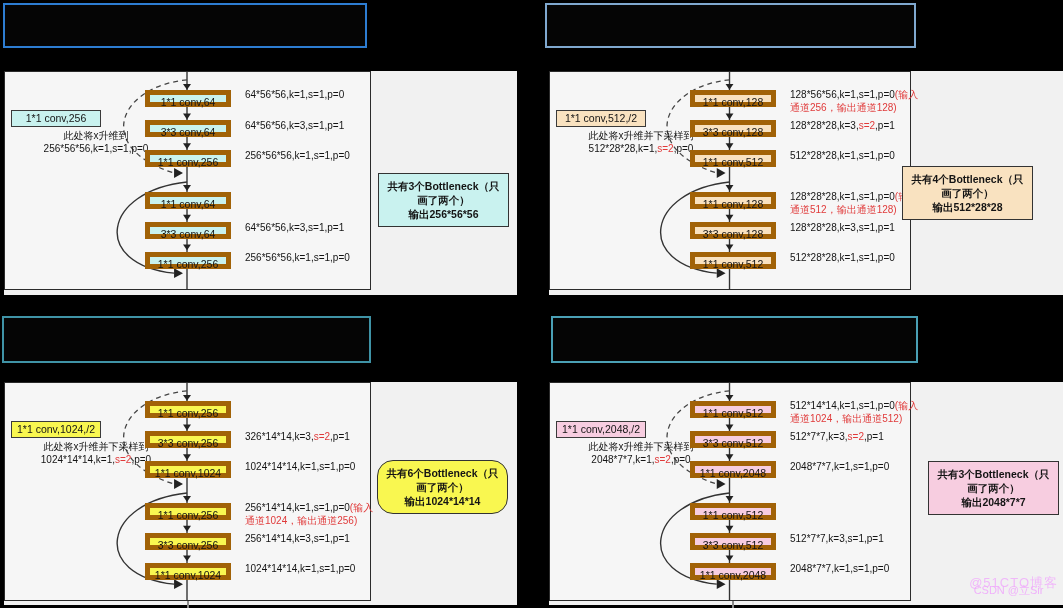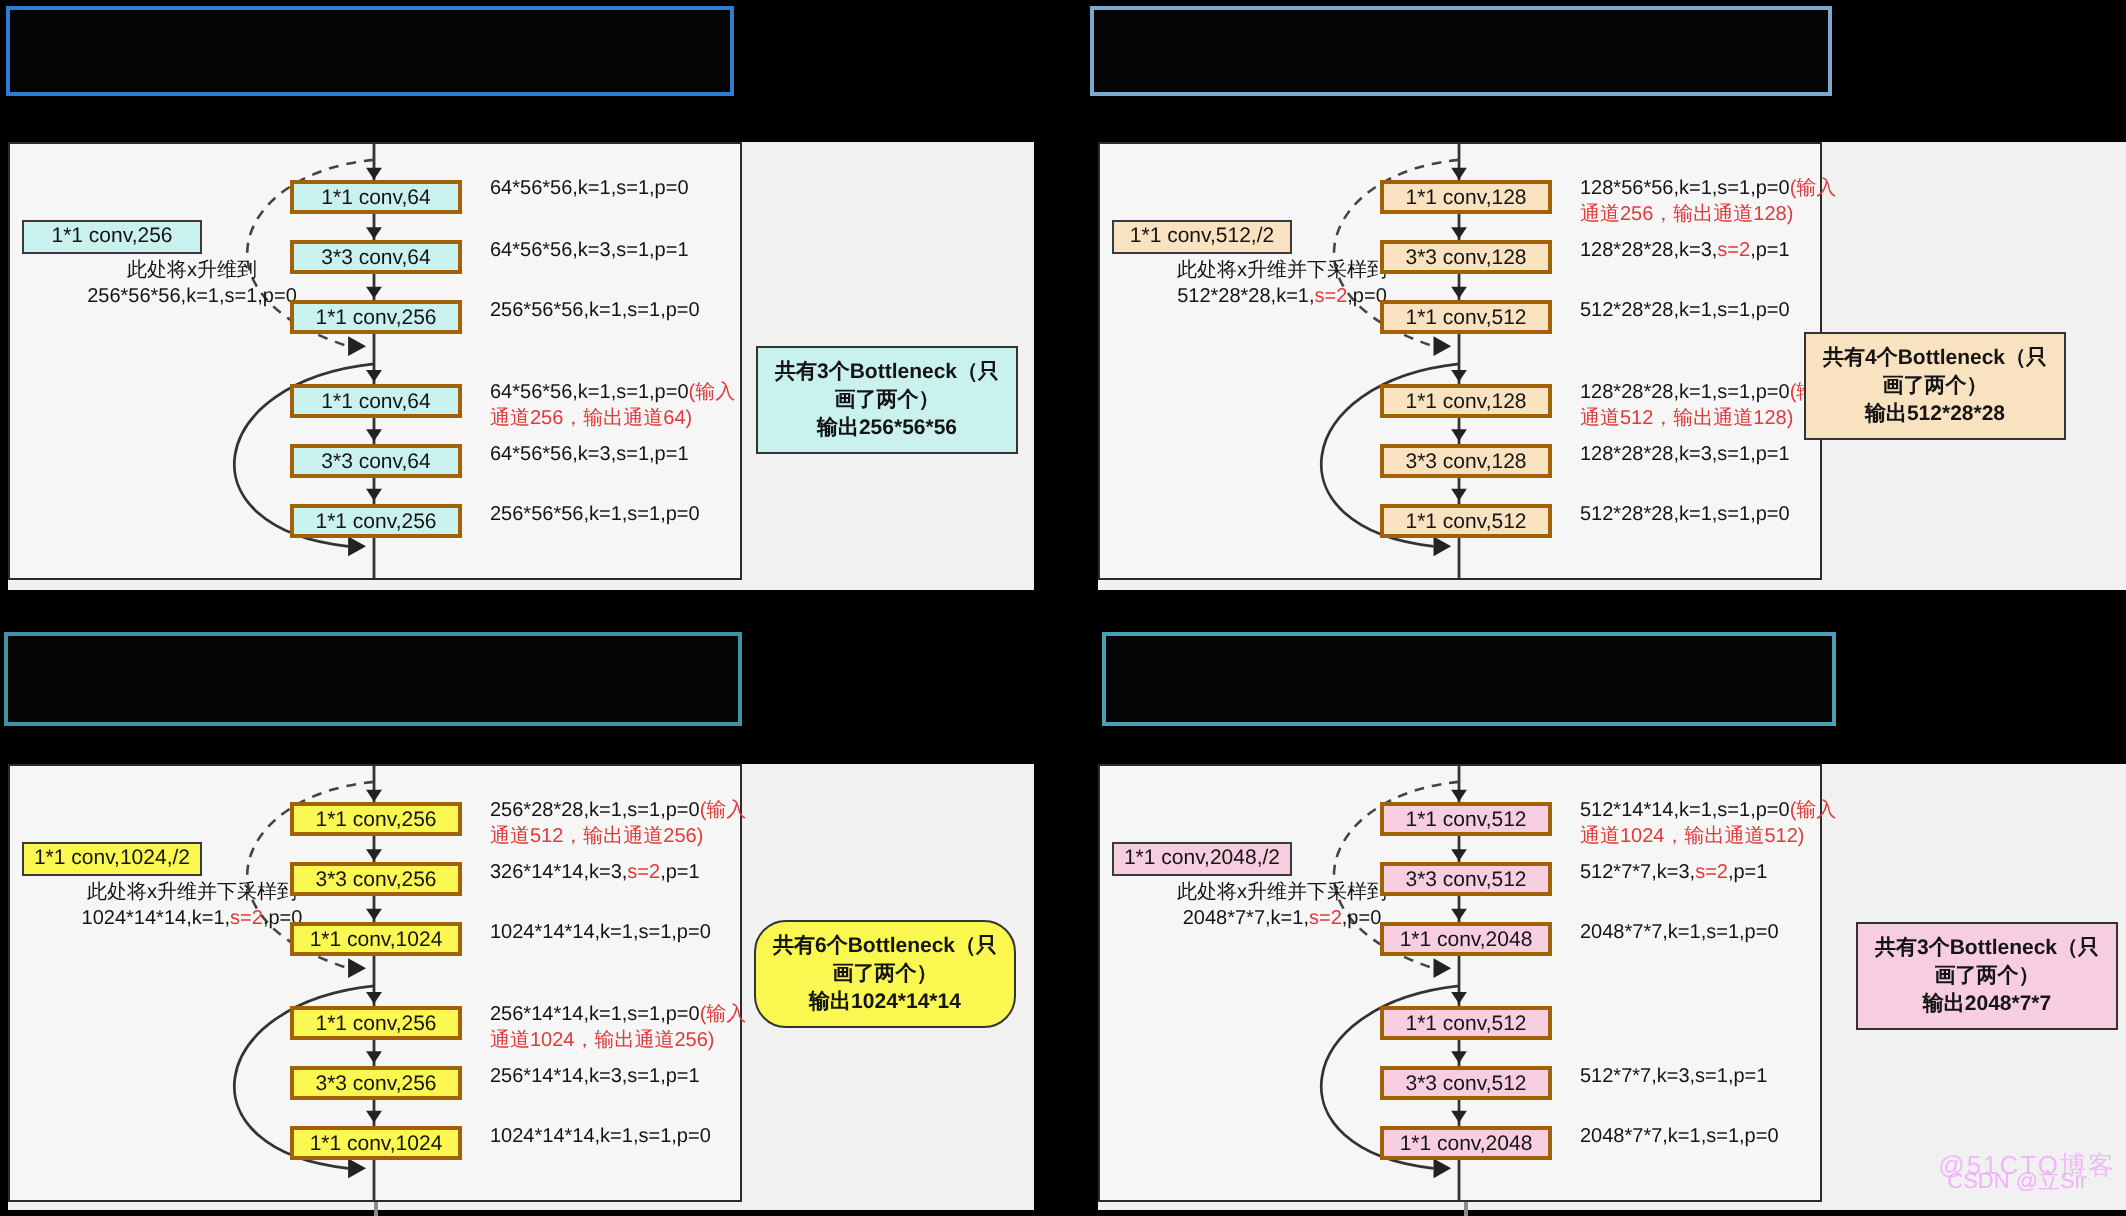--- a/index.html
+++ b/index.html
@@ -33,21 +33,21 @@
   .bottom .panel{ top:78px; height:219px; }
 
   .flow { position:absolute; left:0; top:0; width:100%; height:100%; }
   .mainline { stroke:#333; stroke-width:1.4; fill:none; }
   .dashedarc { stroke:#444; stroke-width:1.3; fill:none; stroke-dasharray:5 4; }
   .solidarc  { stroke:#333; stroke-width:1.4; fill:none; }
   .tri { fill:#222; stroke:none; }
 
   .cbox {
     position:absolute; left:140px; width:86px; height:17px;
-    background:var(--accent,#c9f2ef); border:2px solid #a16207;
+    background:var(--accent,#c9f2ef); border:5px solid #a16207;
     font-size:10.5px; line-height:15px; text-align:center; white-space:nowrap;
   }
   .r0{top:18px}.r1{top:48px}.r2{top:78px}.r3{top:120px}.r4{top:150px}.r5{top:180px}
 
   .sidebox {
     position:absolute; left:6px; top:38px; width:90px; height:17px;
     background:var(--accent,#c9f2ef); border:1px solid #3a3a3a;
     font-size:10.5px; line-height:15px; text-align:center; white-space:nowrap;
   }
   .note { position:absolute; left:0; top:57px; width:182px; text-align:center;
@@ -103,21 +103,20 @@
       </div>
       <div class="cbox r0">1*1 conv,64</div>
       <div class="cbox r1">3*3 conv,64</div>
       <div class="cbox r2">1*1 conv,256</div>
       <div class="cbox r3">1*1 conv,64</div>
       <div class="cbox r4">3*3 conv,64</div>
       <div class="cbox r5">1*1 conv,256</div>
       <div class="ann a0"><span>64*56*56,k=1,s=1,p=0</span><span class="red"></span><span></span></div>
       <div class="ann a1"><span>64*56*56,k=3,s=1,p=1</span><span class="red"></span><span></span></div>
       <div class="ann a2"><span>256*56*56,k=1,s=1,p=0</span><span class="red"></span><span></span></div>
-      <div class="ann a3"><span>64*56*56,k=1,s=1,p=0</span><span class="red">(输入通道256，输出通道64)</span><span></span></div>
       <div class="ann a4"><span>64*56*56,k=3,s=1,p=1</span><span class="red"></span><span></span></div>
       <div class="ann a5"><span>256*56*56,k=1,s=1,p=0</span><span class="red"></span><span></span></div>
     </div>
     <div class="summary">
       <div>共有3个Bottleneck（只</div>
       <div>画了两个）</div>
       <div>输出256*56*56</div>
     </div>
 
   </div>
@@ -184,21 +183,20 @@
       <div class="note">
         <div>此处将x升维并下采样到</div>
         <div><span>1024*14*14,k=1,</span><span class="red">s=2</span><span>,p=0</span></div>
       </div>
       <div class="cbox r0">1*1 conv,256</div>
       <div class="cbox r1">3*3 conv,256</div>
       <div class="cbox r2">1*1 conv,1024</div>
       <div class="cbox r3">1*1 conv,256</div>
       <div class="cbox r4">3*3 conv,256</div>
       <div class="cbox r5">1*1 conv,1024</div>
-      <div class="ann a0"><span>256*28*28,k=1,s=1,p=0</span><span class="red">(输入通道512，输出通道256)</span><span></span></div>
       <div class="ann a1"><span>326*14*14,k=3,</span><span class="red">s=2</span><span>,p=1</span></div>
       <div class="ann a2"><span>1024*14*14,k=1,s=1,p=0</span><span class="red"></span><span></span></div>
       <div class="ann a3"><span>256*14*14,k=1,s=1,p=0</span><span class="red">(输入通道1024，输出通道256)</span><span></span></div>
       <div class="ann a4"><span>256*14*14,k=3,s=1,p=1</span><span class="red"></span><span></span></div>
       <div class="ann a5"><span>1024*14*14,k=1,s=1,p=0</span><span class="red"></span><span></span></div>
     </div>
     <div class="summary">
       <div>共有6个Bottleneck（只</div>
       <div>画了两个）</div>
       <div>输出1024*14*14</div>

